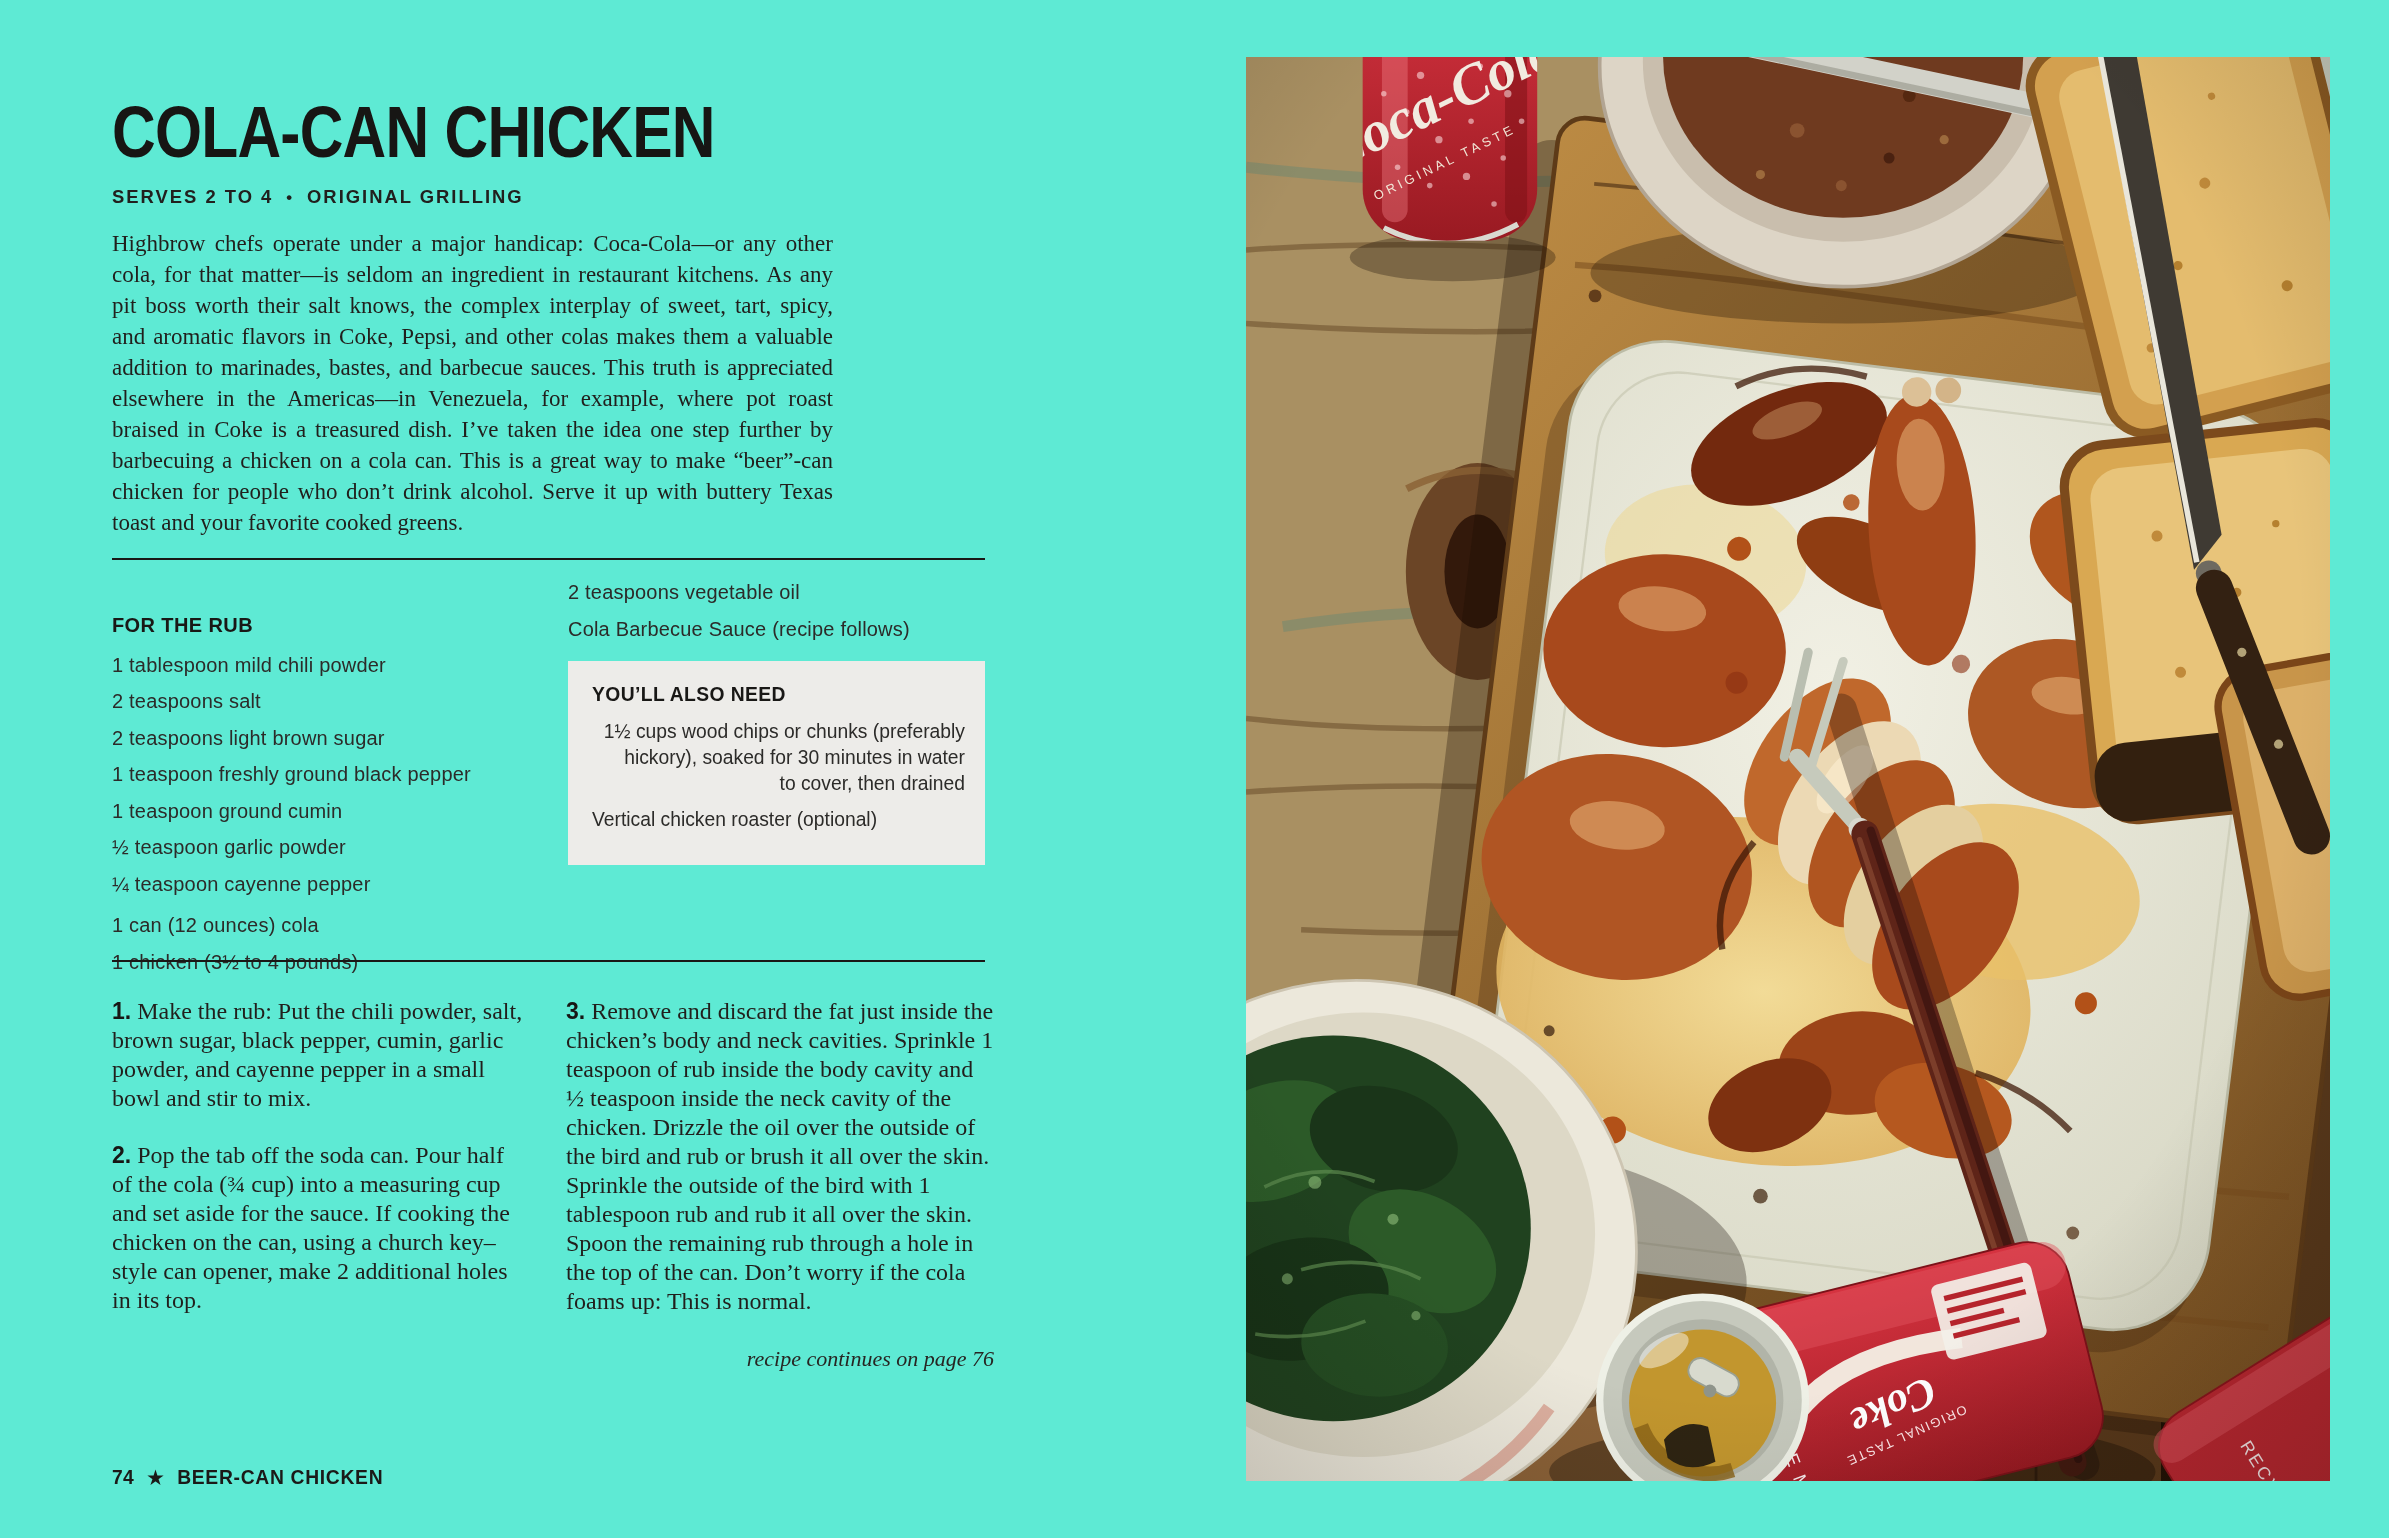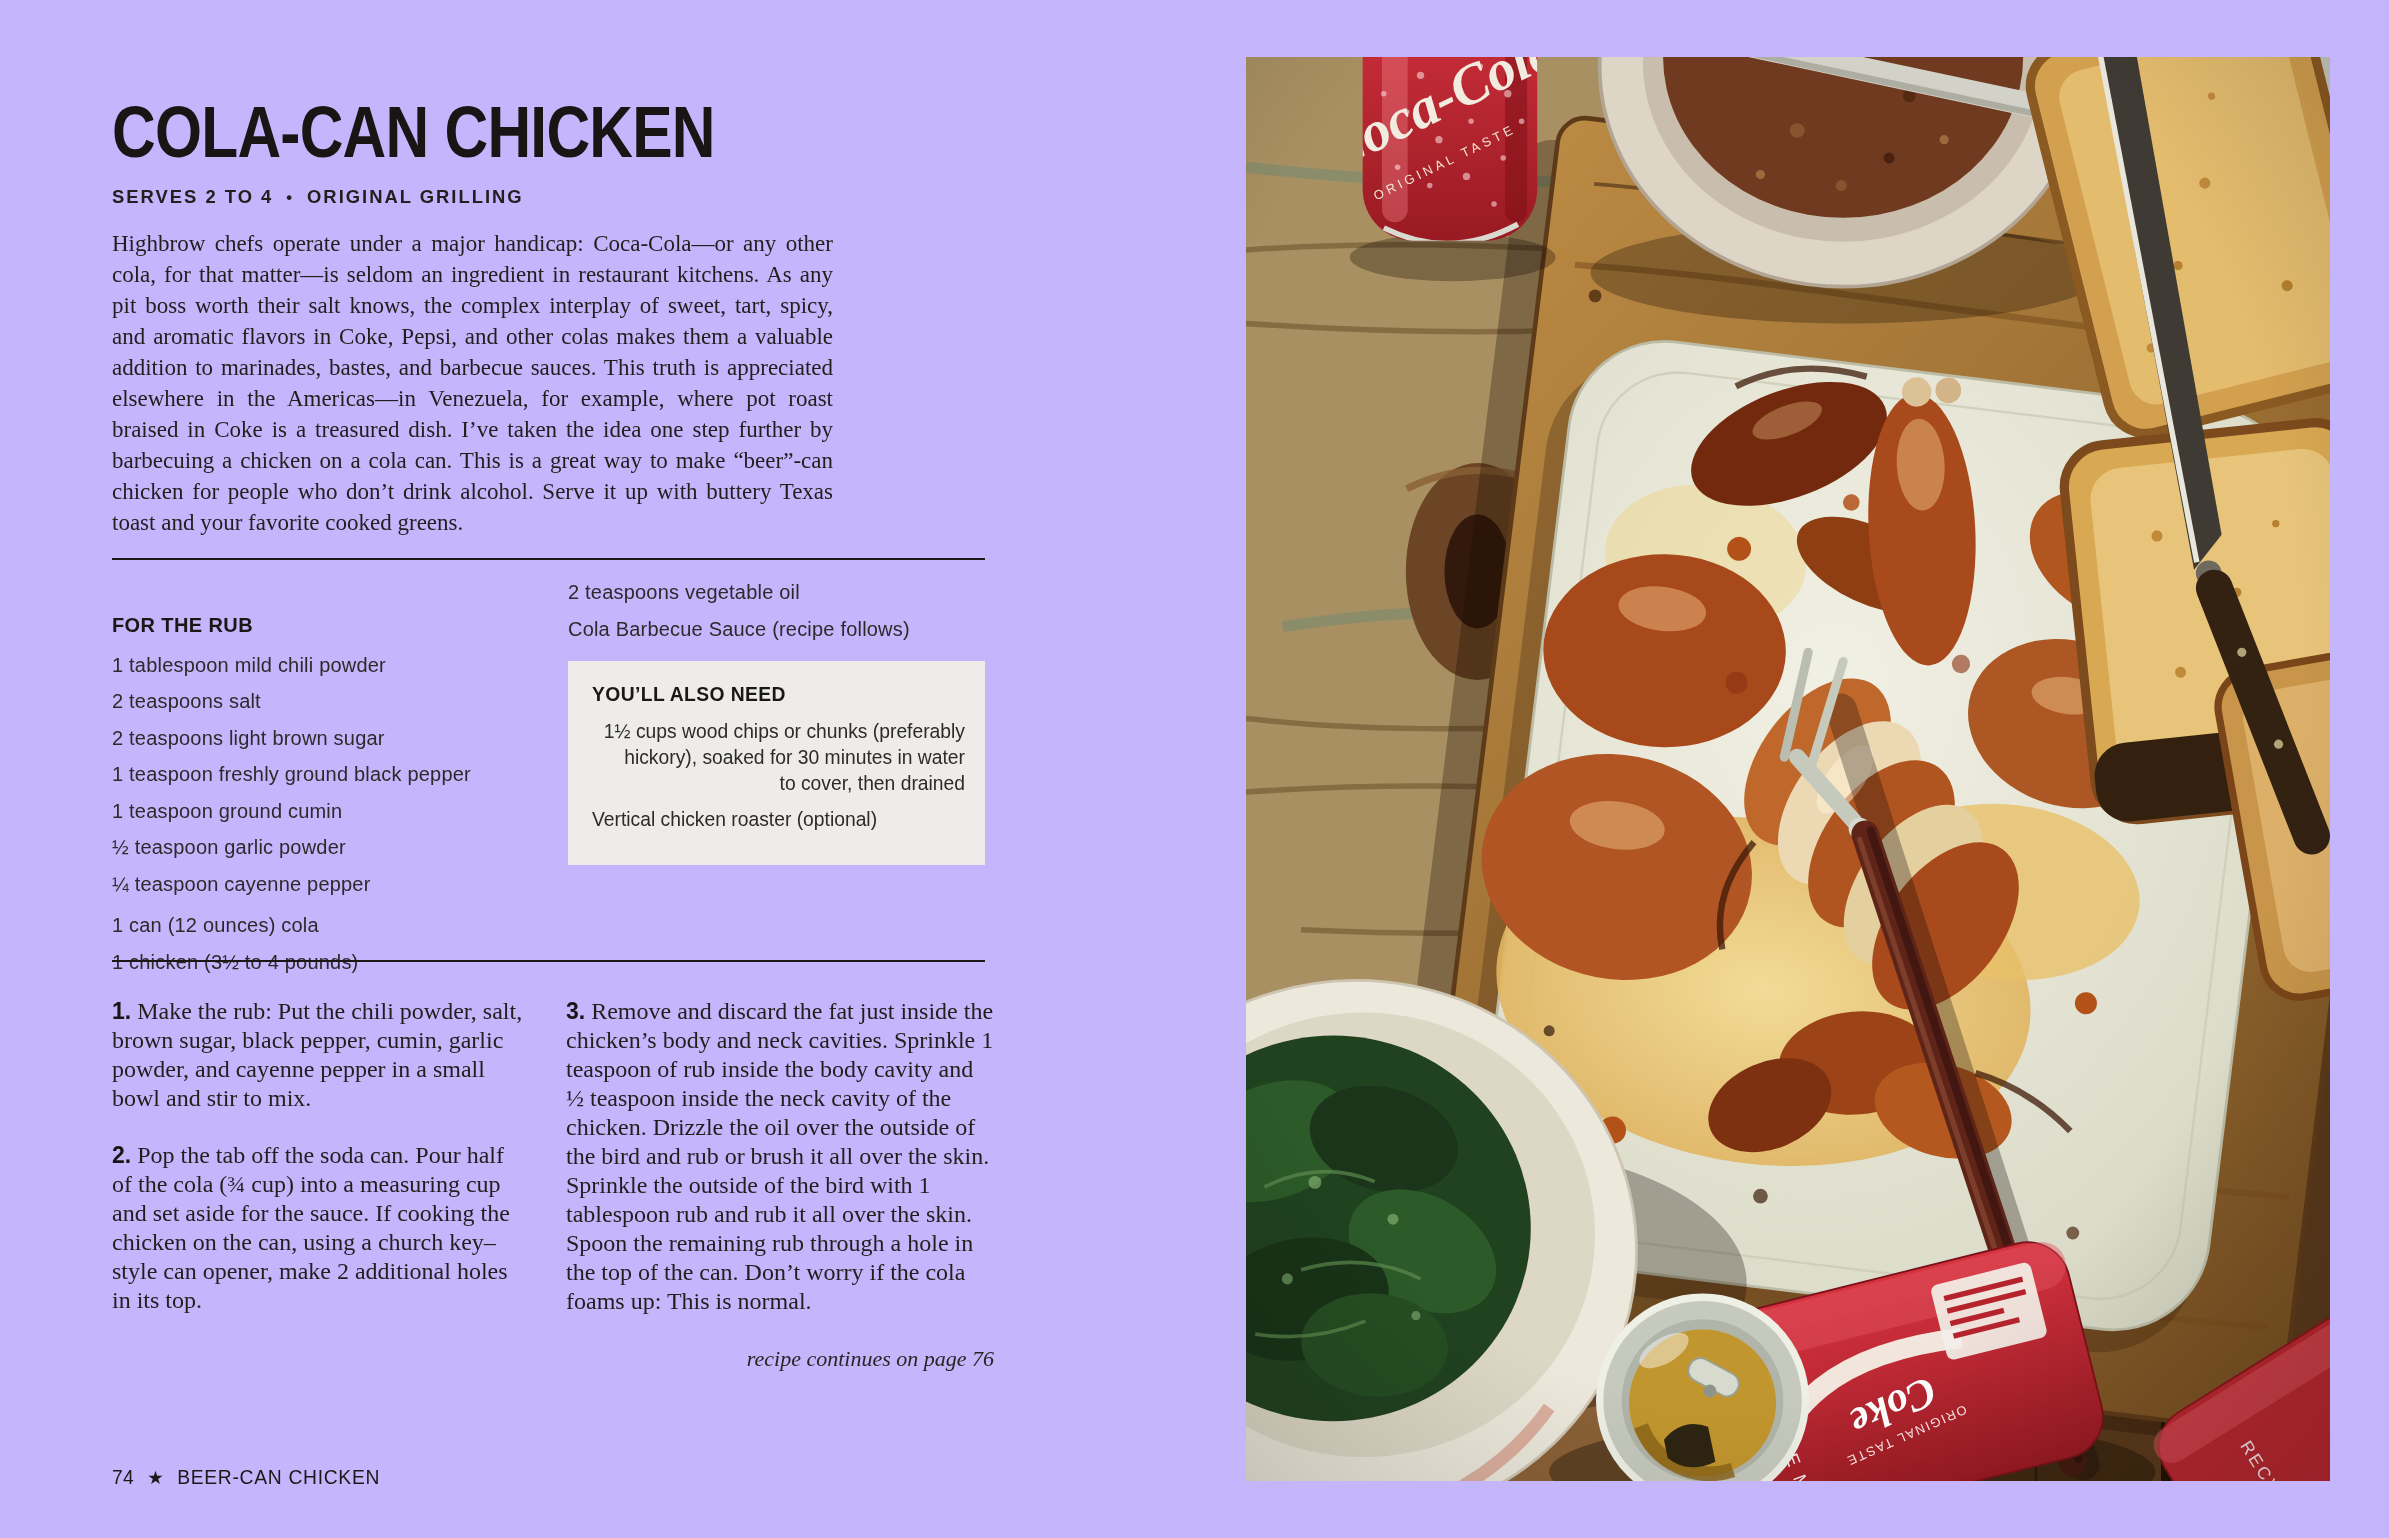--- a/index.html
+++ b/index.html
@@ -1,16 +1,16 @@
 <!DOCTYPE html>
 <html style="font-size:14.7px"><head>
 <meta charset="utf-8">
 <style>
   html,body{margin:0;padding:0;background:#ffffff;}
-  .page{position:relative;width:2389px;height:1538px;background:#c4b5fd;overflow:hidden;
+  .page{position:relative;width:2389px;height:1538px;background:#5eead4;overflow:hidden;
         font-family:"Liberation Sans",sans-serif;color:#1c1b19;}
 
   
   .title{position:absolute;left:112px;top:96px;margin:0;
          font-family:"Liberation Sans",sans-serif;font-weight:700;font-size:72px;line-height:1;
          letter-spacing:-0.9px;color:#171614;transform:scaleX(.84);transform-origin:left top;white-space:nowrap;}
   .serves-line{position:absolute;left:112px;top:186px;font-weight:700;font-size:18.4px;
          letter-spacing:2px;color:#21201e;white-space:nowrap;}
   .serves-line .dot{margin:0 13px;font-size:16.5px;}
   .intro{position:absolute;left:112px;top:228px;width:721px;margin:0;
@@ -36,21 +36,21 @@
 
   .steps-col{position:absolute;top:997px;font-family:"Liberation Serif",serif;
              font-size:24px;line-height:29px;color:#211f1c;}
   .steps-left{left:112px;width:415px;}
   .steps-right{left:566px;width:428px;}
   .steps-col p{margin:0 0 27.6px 0;}
   .step-num{font-family:"Liberation Sans",sans-serif;font-weight:700;font-size:23px;color:#171614;}
   .continue{margin-top:40px;text-align:right;font-style:italic;font-size:22px;color:#272522;}
 
   .footer{position:absolute;left:112px;top:1467px;display:flex;align-items:center;
-          font-weight:400;font-size:19.3px;color:#1b1a18;letter-spacing:0.4px;white-space:nowrap;}
+          font-weight:700;font-size:19.3px;color:#1b1a18;letter-spacing:0.4px;white-space:nowrap;}
   .footer .star{font-size:18.4px;margin:0 13px;}
   .footer .chapter{letter-spacing:0.7px;}
 
   
   .photo-wrap{position:absolute;left:1246px;top:57px;width:1084px;height:1424px;overflow:hidden;}
   .photo-wrap svg{display:block;width:100%;height:100%;}
 </style>
 </head>
 <body>
 

